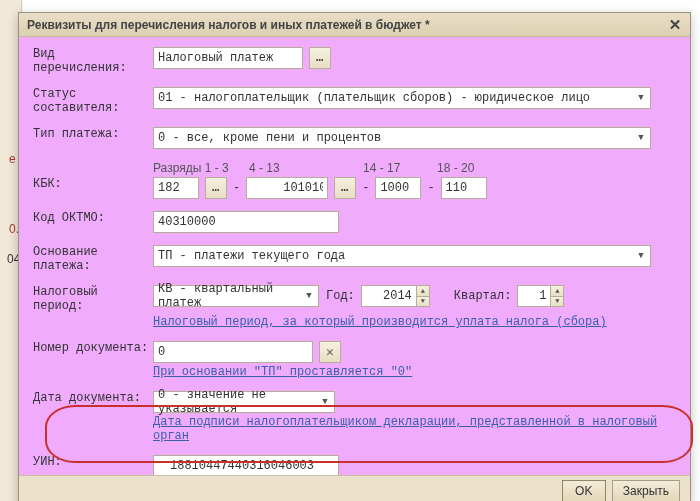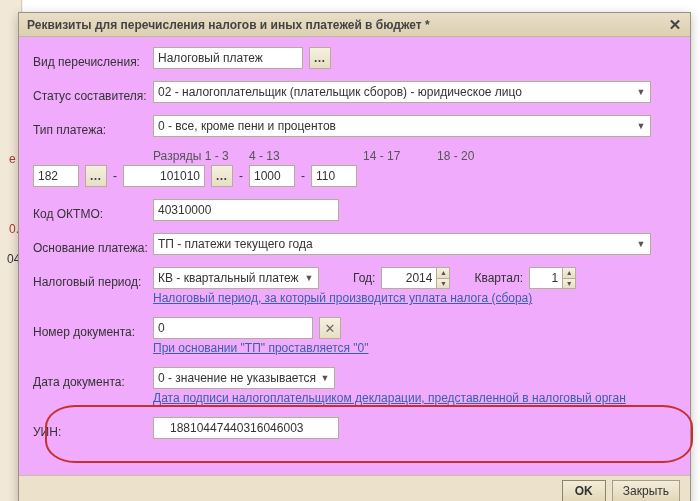--- a/index.html
+++ b/index.html
@@ -56,22 +56,23 @@
     font-size: 15px;
     line-height: 1;
   }
   .form {
     flex: 1;
     padding: 10px 14px 4px 14px;
     overflow: hidden;
   }
   .row {
     display: flex;
-    align-items: flex-end;
+    align-items: flex-start;
     margin-bottom: 12px;
+    font-family: Liberation Mono, monospace;
   }
   .row .lbl {
     width: 120px;
     color: #333;
   }
   .row .fld {
     flex: 1;
     display: flex;
     align-items: center;
     gap: 6px;
@@ -146,21 +147,21 @@
   .btn {
     height: 22px;
     min-width: 44px;
     padding: 0 10px;
     border: 1px solid #a79f85;
     background: linear-gradient(#f3ecd9,#e2d7b9);
     cursor: pointer;
     font: inherit;
     color: #333;
   }
-  .btn.primary { font-weight: bold; border-color: #8e8565; }
+  .btn.primary { font-weight: normal; border-color: #8e8565; }
   .icon-clear {
     font-size: 13px; color: #666;
   }
   .icon-dots {
     letter-spacing: 1px;
     font-weight: bold;
   }
   .spinner {
     display: inline-flex;
     flex-direction: column;
@@ -205,21 +206,21 @@
       <div class="fld">
         <input type="text" style="width: 150px;" value="Налоговый платеж">
         <span class="btn-sq icon-dots">…</span>
       </div>
     </div>
 
     <div class="row">
       <div class="lbl">Статус составителя:</div>
       <div class="fld">
         <div class="select" style="width:498px">
-          <span>02 - налогоплательщик (плательщик сборов) - юридическое лицо</span>
+          <span>01 - налогоплательщик (плательщик сборов) - юридическое лицо</span>
           <span class="arrow">▼</span>
         </div>
       </div>
     </div>
 
     <div class="row">
       <div class="lbl">Тип платежа:</div>
       <div class="fld">
         <div class="select" style="width:498px">
           <span>0 - все, кроме пени и процентов</span>
@@ -229,20 +230,21 @@
     </div>
 
     <div class="kbk-headers">
       <span>Разряды 1 - 3</span>
       <span>4 - 13</span>
       <span>14 - 17</span>
       <span>18 - 20</span>
     </div>
 
     <div class="row">
+      <div class="lbl">КБК:</div>
       <div class="fld">
         <input type="text" style="width: 46px;" value="182">
         <span class="btn-sq icon-dots">…</span>
         <span class="dash">-</span>
         <input type="text" style="width: 82px; padding-left: 36px;" value="1010101101">
         <span class="btn-sq icon-dots">…</span>
         <span class="dash">-</span>
         <input type="text" style="width: 46px;" value="1000">
         <span class="dash">-</span>
         <input type="text" style="width: 46px;" value="110">
@@ -266,21 +268,21 @@
       </div>
     </div>
 
     <div class="row" style="margin-bottom:2px">
       <div class="lbl">Налоговый период:</div>
       <div class="fld">
         <div class="select" style="width:166px">
           <span>КВ - квартальный платеж</span>
           <span class="arrow">▼</span>
         </div>
-        <span style="margin-left:28px">Год:</span>
+        <span style="margin-left:1px">Год:</span>
         <div style="display:flex">
           <input type="text" style="width: 56px; text-align: right;" value="2014">
           <div class="spinner">
             <div>▲</div>
             <div>▼</div>
           </div>
         </div>
         <span style="margin-left:18px">Квартал:</span>
         <div style="display:flex">
           <input type="text" style="width: 34px; text-align: right;" value="1">

